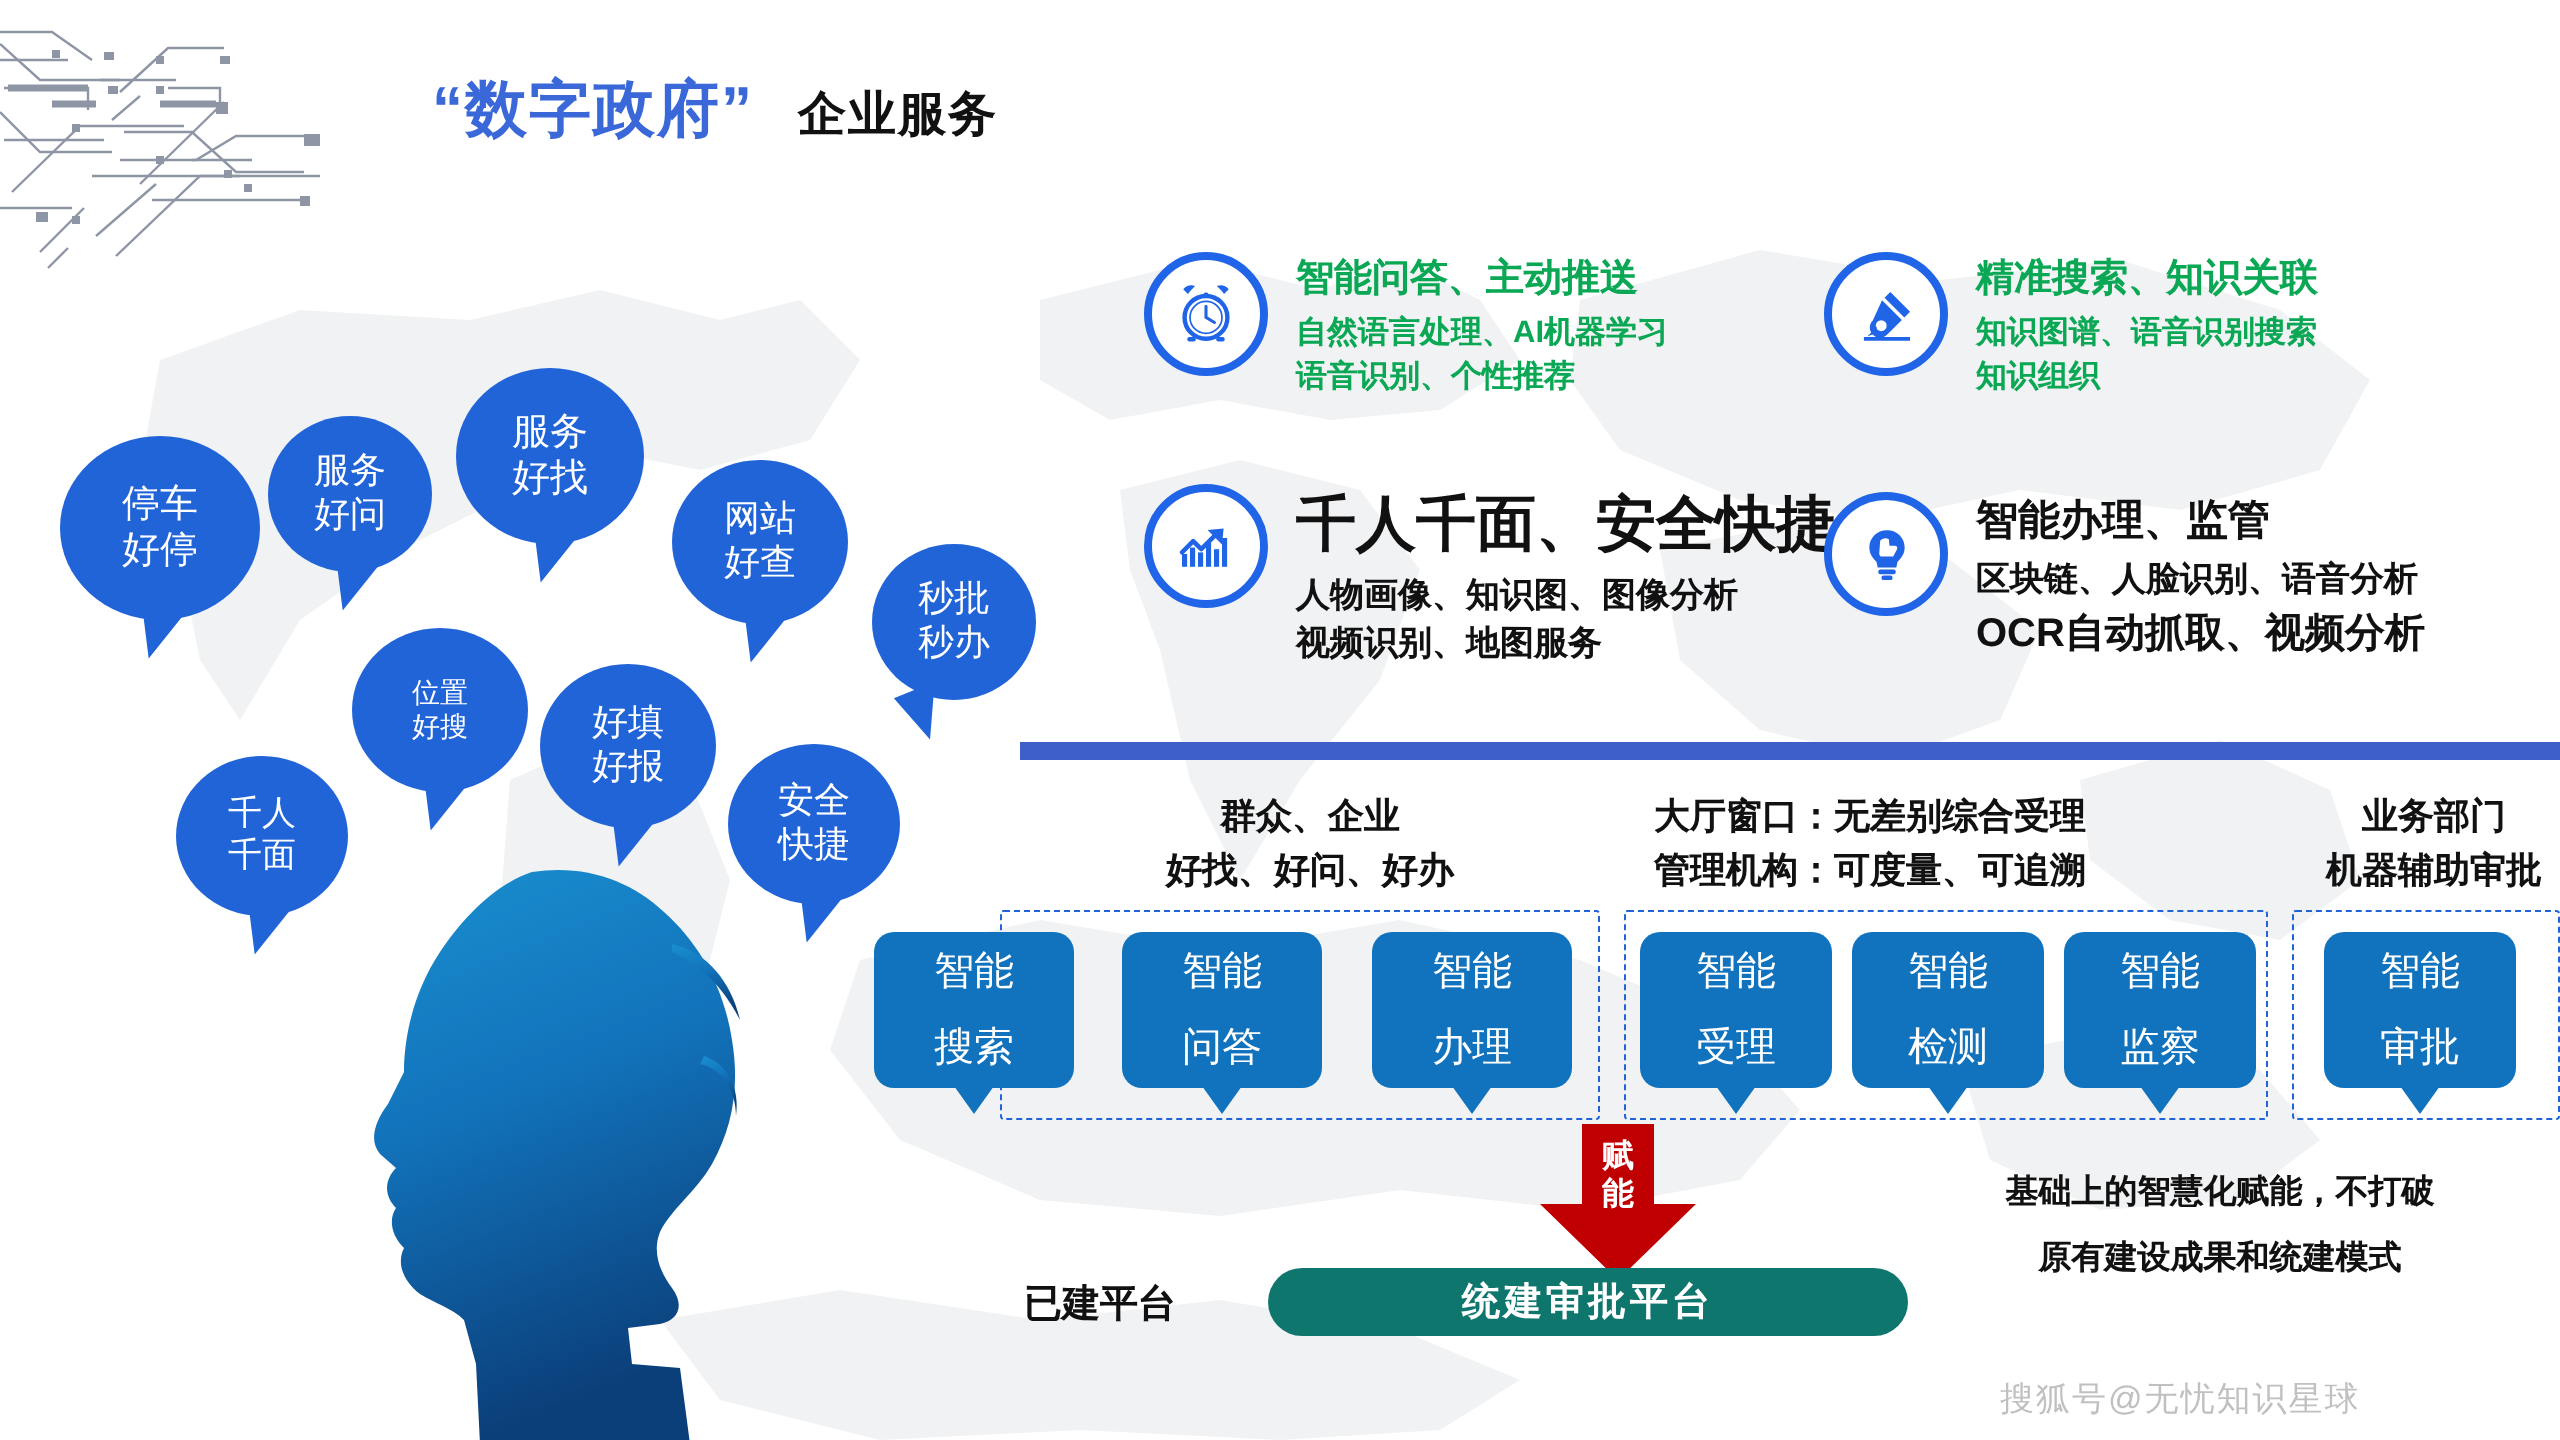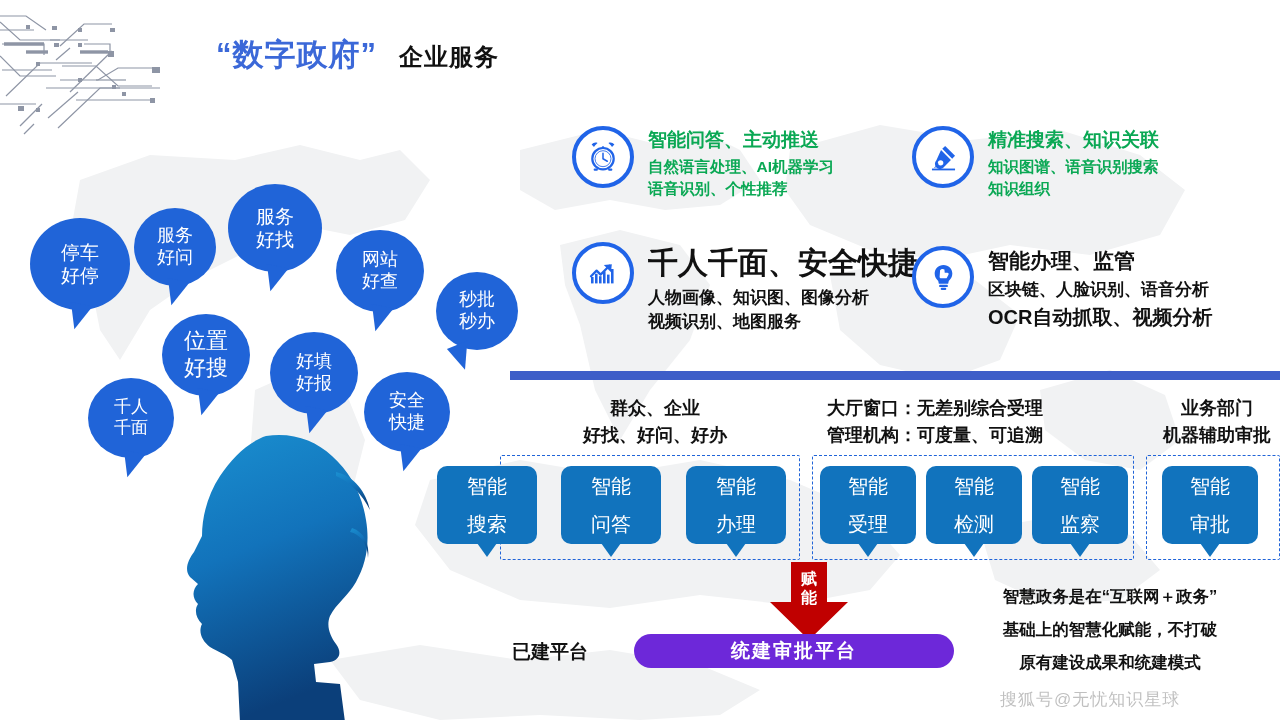--- a/index.html
+++ b/index.html
@@ -148,21 +148,21 @@
 
   
   #built-label {
     position: absolute; left: 512px; top: 639px;
     font-size: 19px; font-weight: bold; color: #111111;
     white-space: nowrap;
   }
   #platform-pill {
     position: absolute; left: 634px; top: 634px;
     width: 320px; height: 34px;
-    background: #6d28d9; border-radius: 17px;
+    background: #0f766e; border-radius: 17px;
     display: flex; align-items: center; justify-content: center;
     color: #ffffff; font-size: 19px; font-weight: bold;
     letter-spacing: 2px;
   }
 
   
   #note {
     position: absolute; left: 950px; top: 580px;
     width: 320px;
     font-size: 16.5px; font-weight: bold; color: #111111;
@@ -274,21 +274,21 @@
     <span>好查</span>
     <span class="tail"></span>
   </div>
 
   <div class="bubble" style="left:436px; top:272px; width:82px;  height:78px;  font-size:18px;">
     <span>秒批</span>
     <span>秒办</span>
     <span class="tail" style="left:18%; transform:rotate(-22deg);"></span>
   </div>
 
-  <div class="bubble" style="left:162px; top:314px; width:88px;  height:82px;  font-size:22px;">
+  <div class="bubble" style="left:176px; top:314px; width:88px;  height:82px;  font-size:14px;">
     <span>位置</span>
     <span>好搜</span>
     <span class="tail"></span>
   </div>
 
   <div class="bubble" style="left:270px; top:332px; width:88px;  height:82px;  font-size:18px;">
     <span>好填</span>
     <span>好报</span>
     <span class="tail"></span>
   </div>
@@ -470,20 +470,19 @@
     <div>赋</div>
     <div>能</div>
   </div>
 
   <div id="built-label">已建平台</div>
   <div id="platform-pill">
     <span>统建审批平台</span>
   </div>
 
   <div id="note">
-    <span class="nline">智慧政务是在“互联网＋政务”</span>
     <span class="nline">基础上的智慧化赋能，不打破</span>
     <span class="nline">原有建设成果和统建模式</span>
   </div>
 
   <div id="watermark">搜狐号@无忧知识星球</div>
 
 </div>
 
 </body></html>

